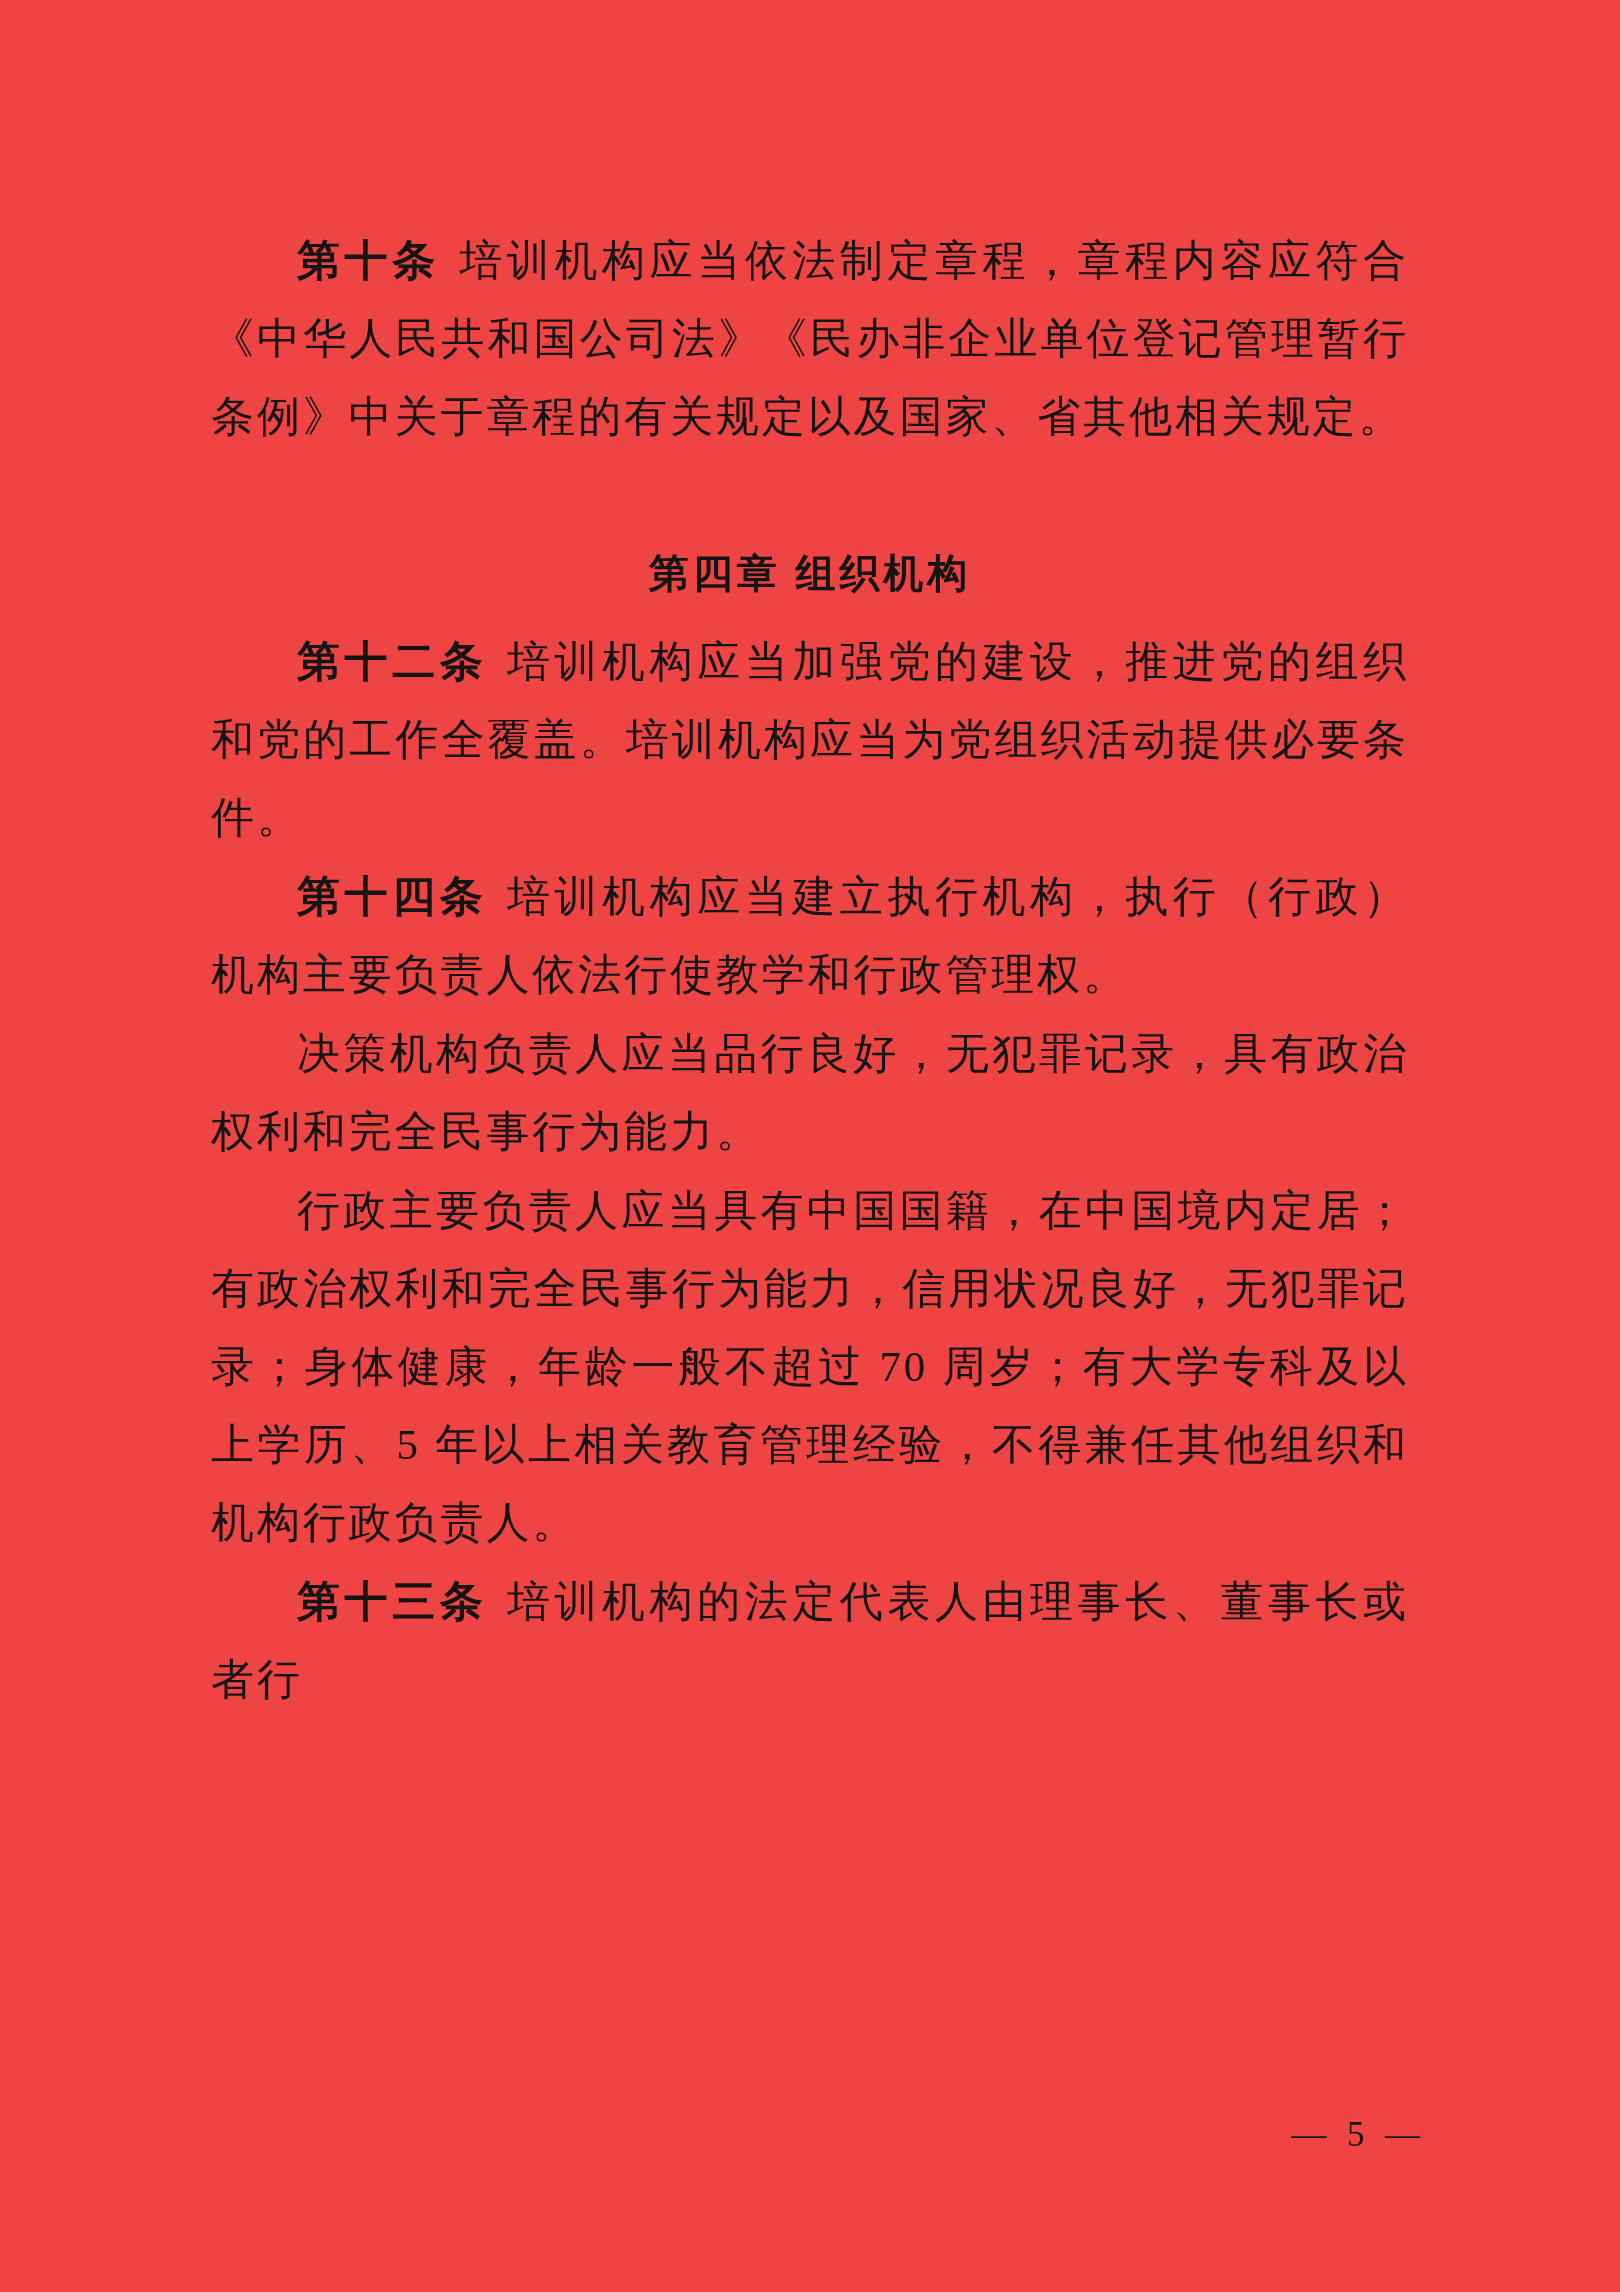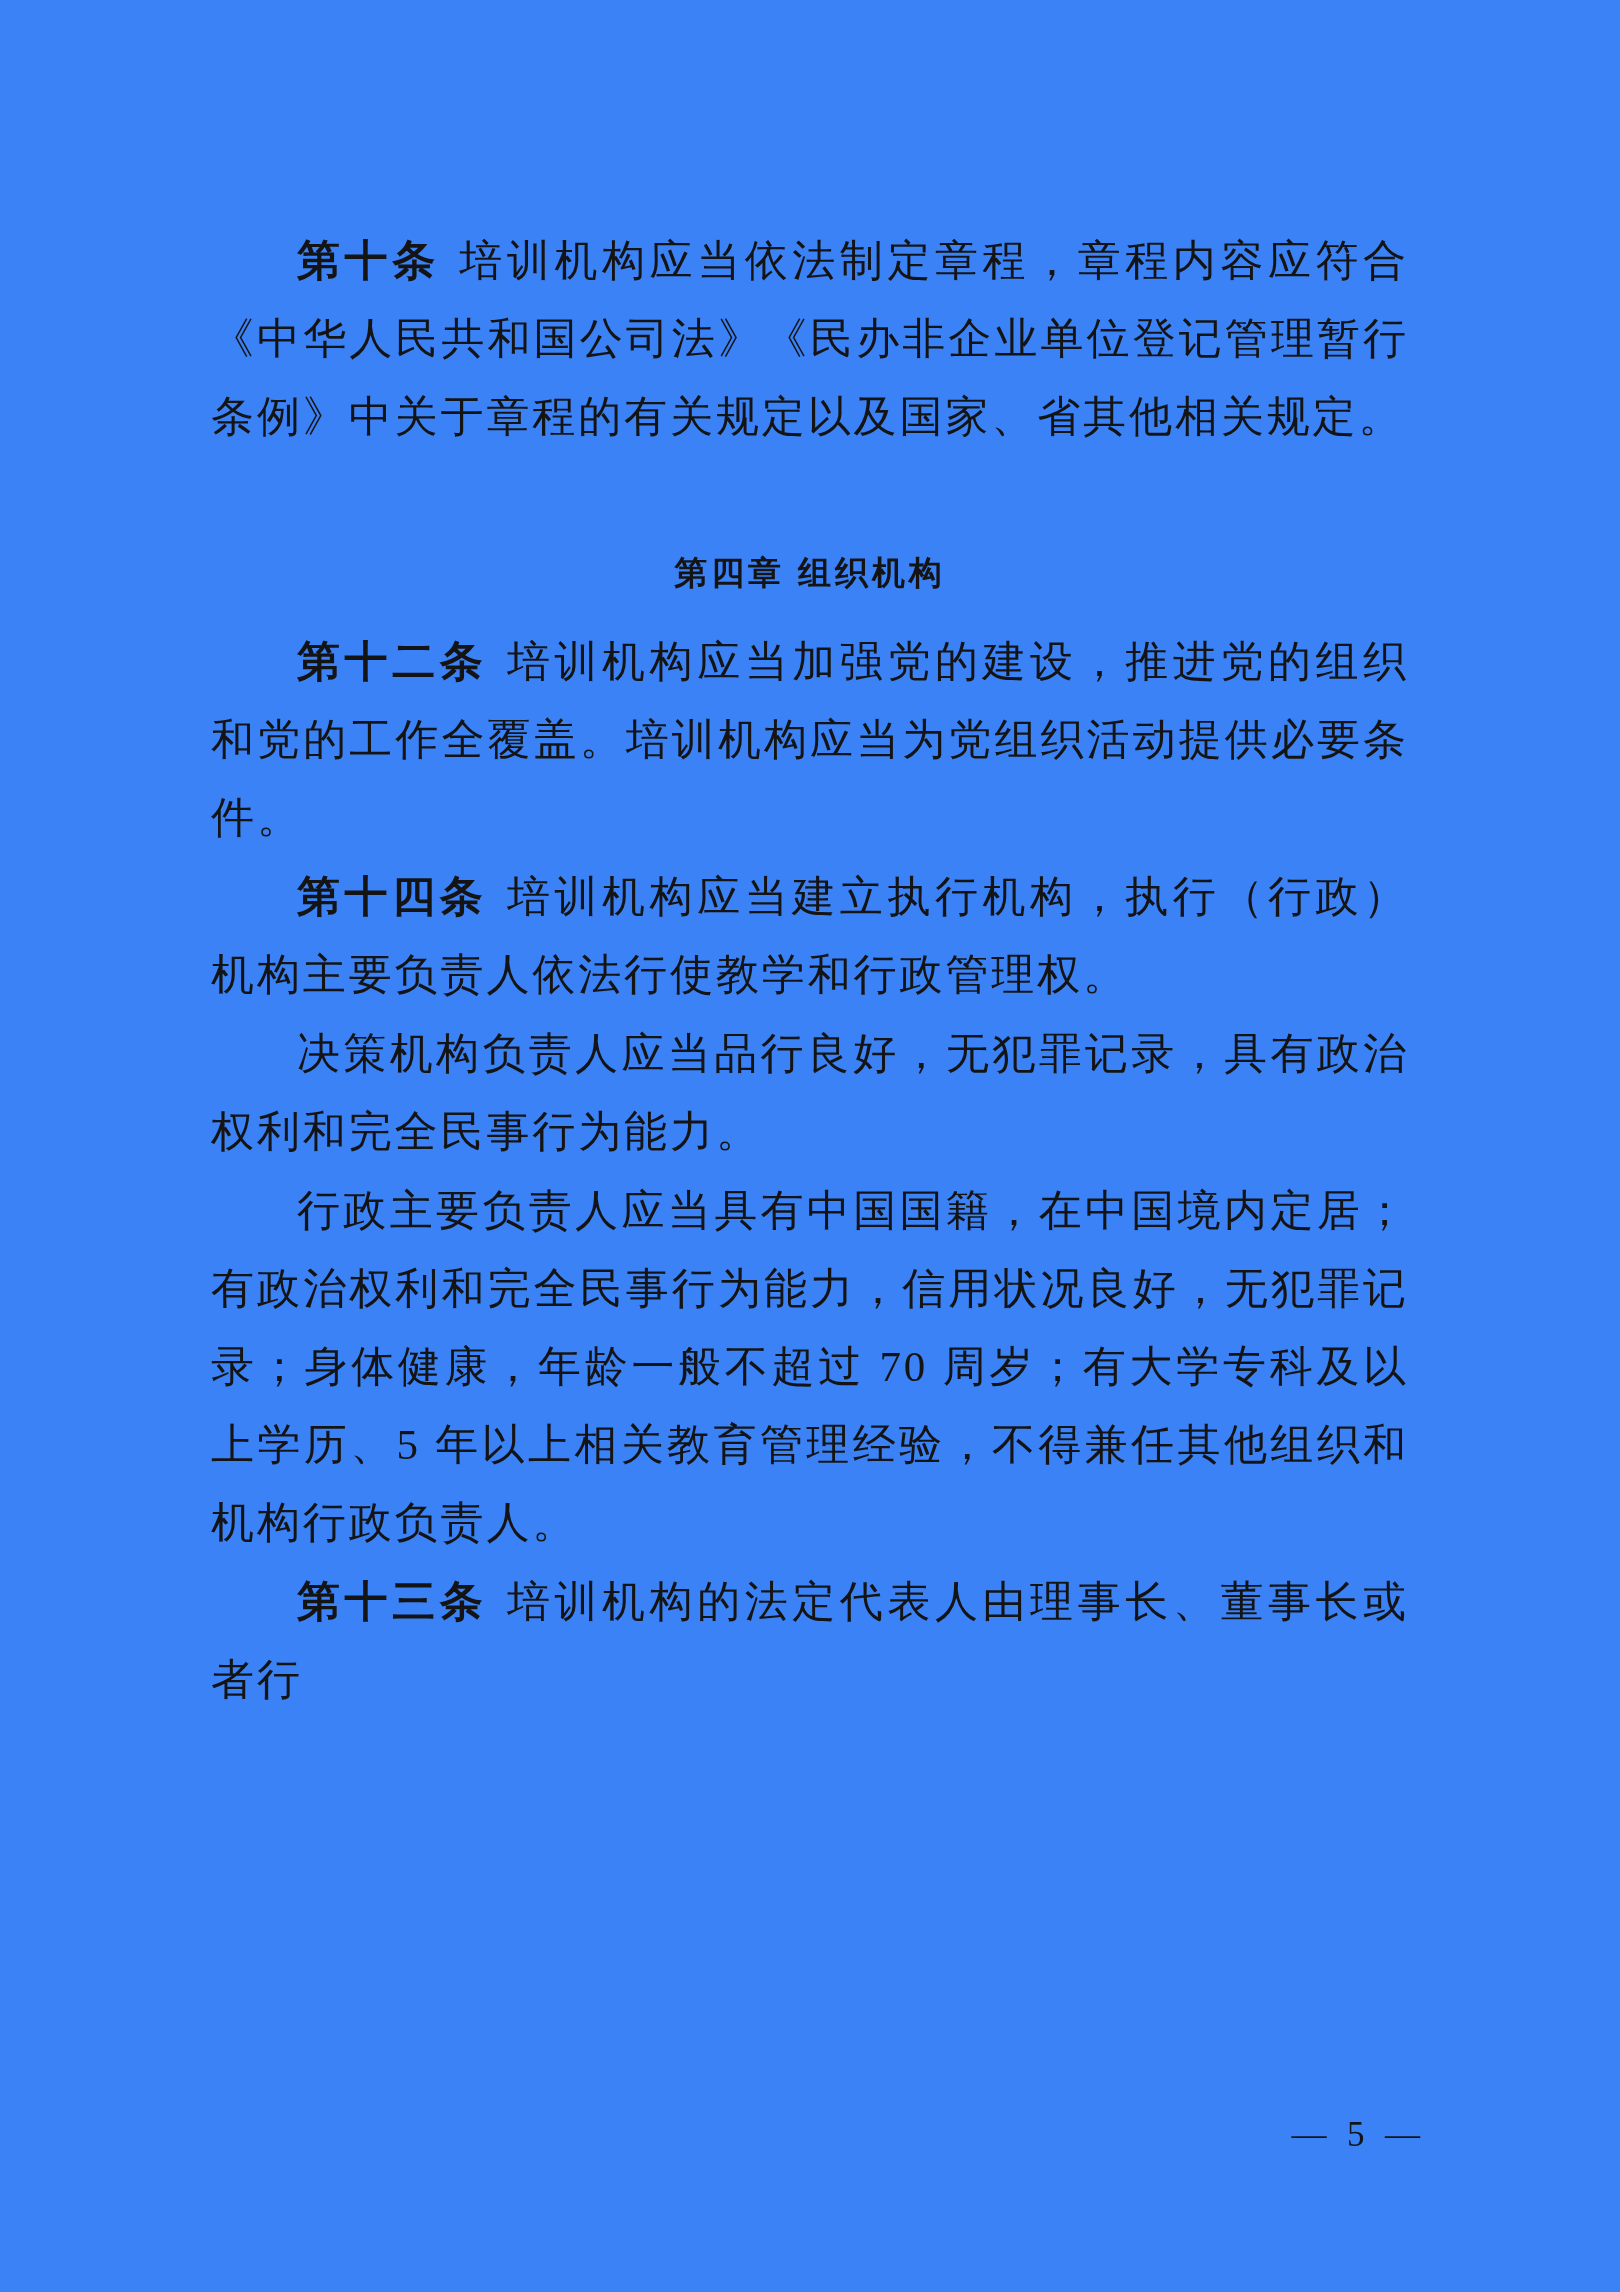--- a/index.html
+++ b/index.html
@@ -4,21 +4,21 @@
 <style>
   html, body {
     margin: 0;
     padding: 0;
     background: #ffffff;
   }
   .page {
     position: relative;
     width: 1620px;
     height: 2293px;
-    background: #3b82f6;
+    background: #ef4444;
     overflow: hidden;
     font-family: "Liberation Serif", "DejaVu Serif", serif;
     color: #141414;
   }
   .content {
     position: absolute;
     left: 211px;
     top: 221px;
     width: 1198px;
   }
@@ -33,21 +33,21 @@
   }
   .article-no {
     font-weight: bold;
     font-family: "Liberation Sans", "DejaVu Sans", sans-serif;
   }
   .article-no:not(:empty) {
     margin-right: 19.6px;
   }
   .chapter-heading {
     margin: 78px 0 9.8px 0;
-    font-size: 33px;
+    font-size: 40px;
     line-height: 78px;
     font-weight: bold;
     text-align: center;
     text-indent: 0;
     letter-spacing: 3.9px;
     font-family: "Liberation Sans", "DejaVu Sans", sans-serif;
   }
   .page-number {
     position: absolute;
     top: 2115px;

